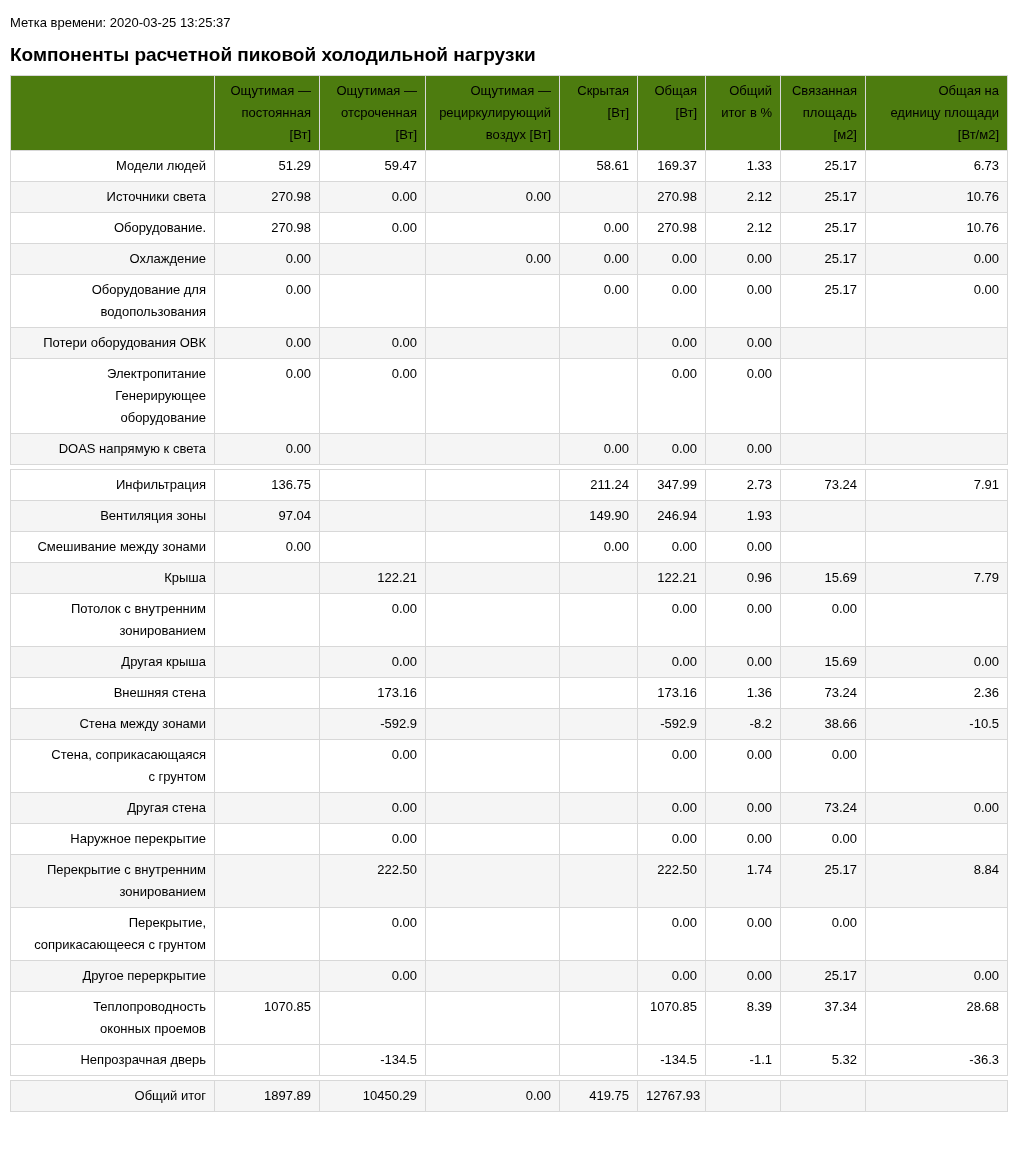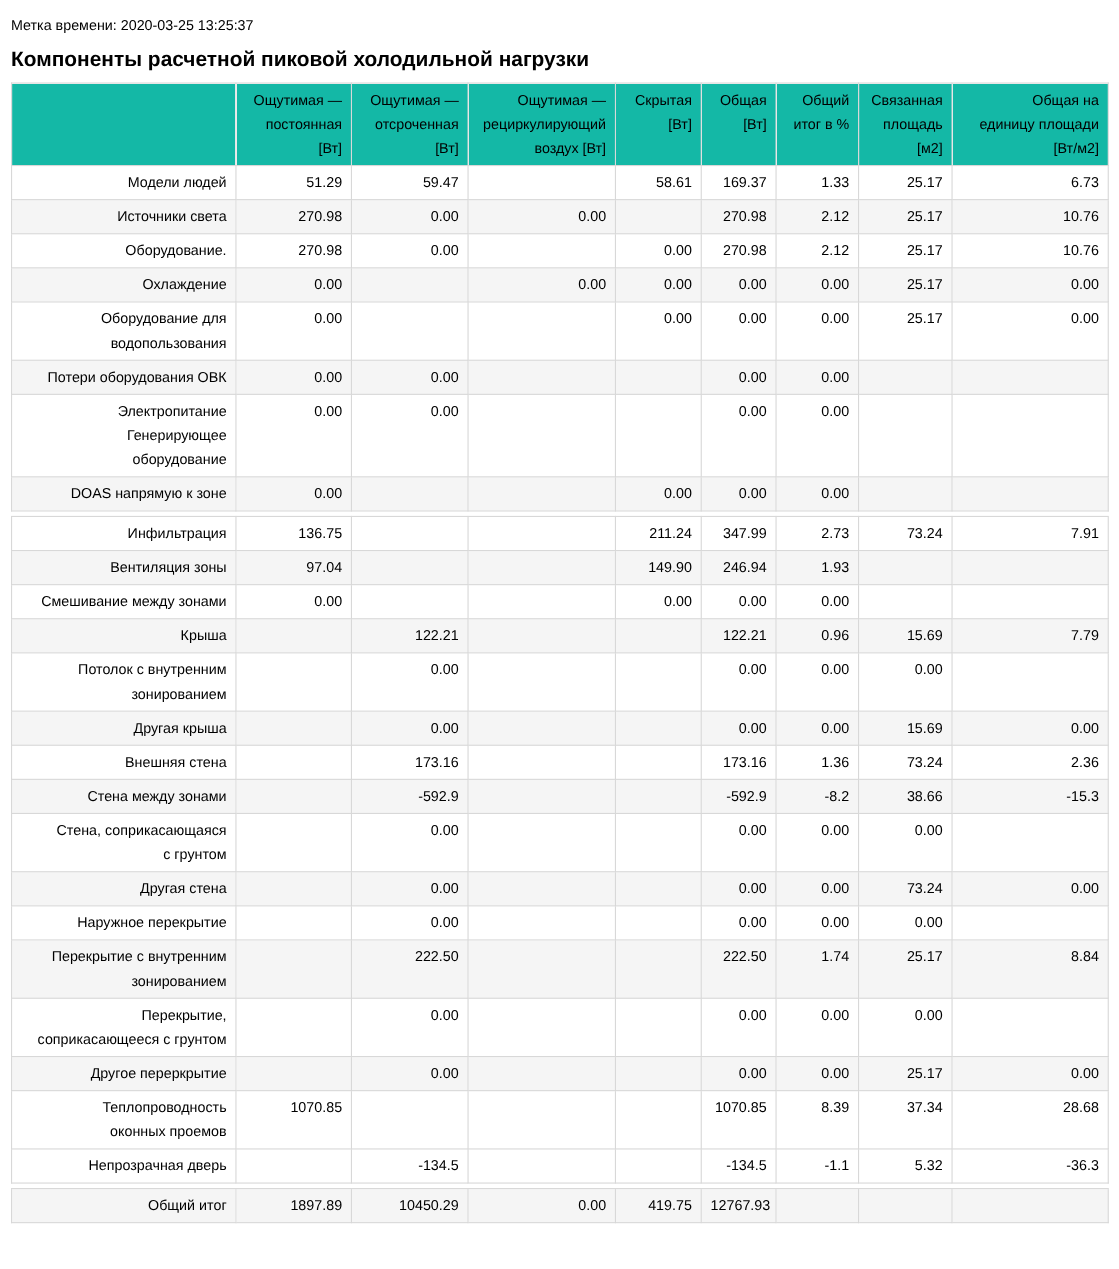--- a/index.html
+++ b/index.html
@@ -36,21 +36,21 @@
     border: 1px solid #d8d8d8;
     padding: 4px 8px;
     text-align: right;
     vertical-align: top;
     line-height: 22px;
     font-weight: normal;
     white-space: pre-line;
     overflow: hidden;
     background: #ffffff;
   }
-  table.load-table thead th { background: #14b8a6; }
+  table.load-table thead th { background: #4d7c0f; }
   table.load-table tbody tr.stripe td { background: #f5f5f5; }
 
   
   table.load-table tr.sep td {
     padding: 0;
     height: 4px;
     border-left: none;
     border-right: none;
     background: #ffffff;
   }
@@ -180,21 +180,21 @@
           <td>0.00</td>
           <td>0.00</td>
           <td></td>
           <td></td>
           <td>0.00</td>
           <td>0.00</td>
           <td></td>
           <td></td>
         </tr>
         <tr class="stripe">
-          <td>DOAS напрямую к зоне</td>
+          <td>DOAS напрямую к света</td>
           <td>0.00</td>
           <td></td>
           <td></td>
           <td>0.00</td>
           <td>0.00</td>
           <td>0.00</td>
           <td></td>
           <td></td>
         </tr>
         <tr class="sep">
@@ -280,21 +280,21 @@
         </tr>
         <tr class="stripe">
           <td>Стена между зонами</td>
           <td></td>
           <td>-592.9</td>
           <td></td>
           <td></td>
           <td>-592.9</td>
           <td>-8.2</td>
           <td>38.66</td>
-          <td>-15.3</td>
+          <td>-10.5</td>
         </tr>
         <tr>
           <td>Стена, соприкасающаяся
 с грунтом</td>
           <td></td>
           <td>0.00</td>
           <td></td>
           <td></td>
           <td>0.00</td>
           <td>0.00</td>

